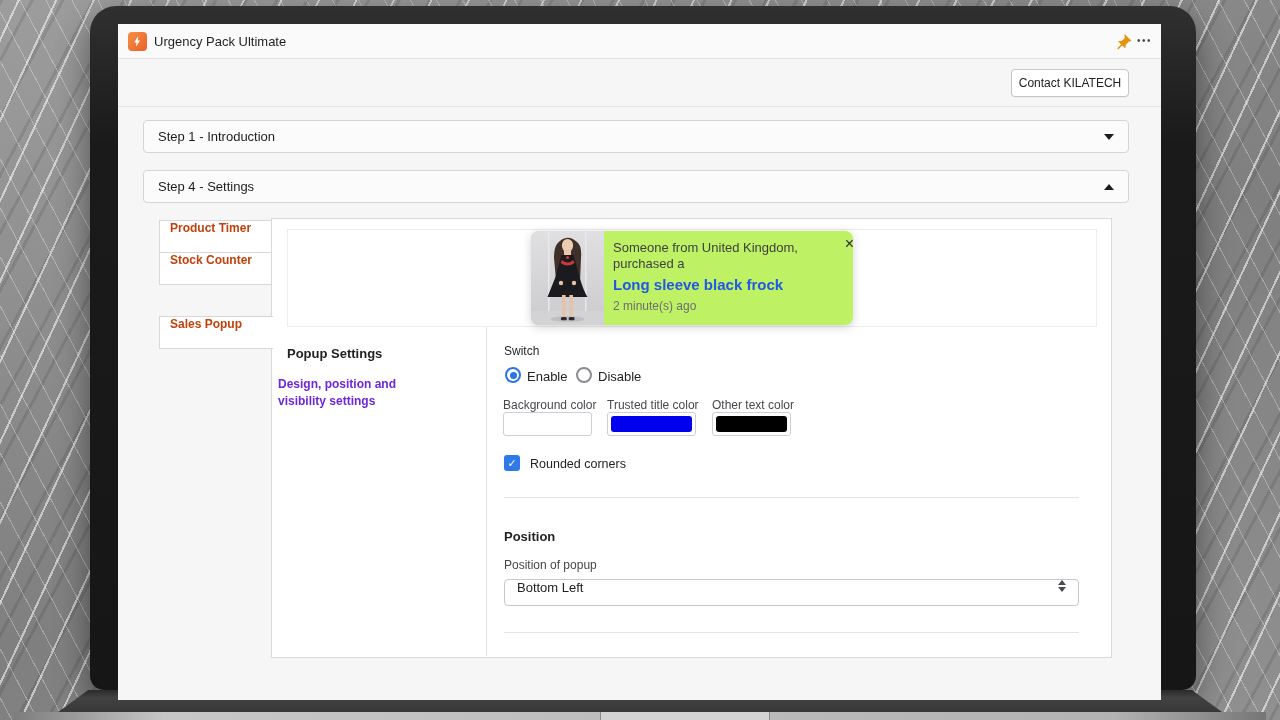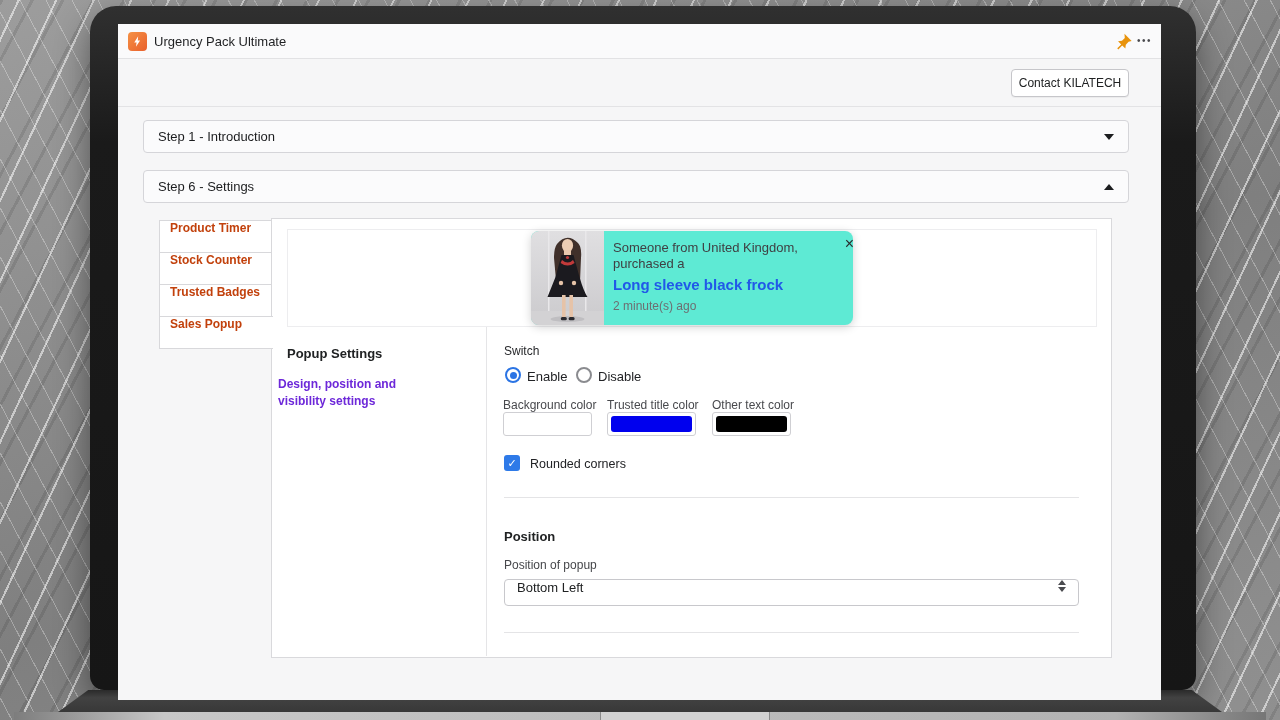--- a/index.html
+++ b/index.html
@@ -51,21 +51,21 @@
   .caret-up   { width:0; height:0; border-left:5px solid transparent; border-right:5px solid transparent; border-bottom:6px solid #1c1d1f; }
 
   #card { left:153px; top:194px; width:841px; height:440px; background:#fff; border:1px solid #d9d9dc; }
 
   .tab { left:41px; width:113px; height:33px; background:#fff; border:1px solid #d8d8db;
     display:flex; padding-left:10px; font-size:12px; font-weight:bold; color:#c2410c; cursor:pointer; }
   #tab1 { top:196px; } #tab2 { top:228px; } #tab3 { top:260px; } #tab4 { top:292px; width:114px; border-right:none; z-index:3; }
 
   #preview { left:169px; top:205px; width:810px; height:98px; background:#fff; border:1px solid #ededef; }
 
-  #popup { left:413px; top:207px; width:322px; height:94px; background:#5eead4; border-radius:8px;
+  #popup { left:413px; top:207px; width:322px; height:94px; background:#bef264; border-radius:8px;
     box-shadow:0 2px 10px rgba(0,0,0,.18); display:flex; overflow:hidden; z-index:2; }
   #popup-img { width:73px; height:94px; flex:none; }
   #popup-body { position:relative; flex:1; padding:9px 24px 0 9px; }
   #popup-msg { font-size:13px; color:#3f4043; line-height:1.22; width:225px; }
   #popup-product { font-size:15px; font-weight:bold; color:#2158e8; margin-top:4px; cursor:pointer; }
   #popup-time { font-size:12px; color:#6d6e71; margin-top:6px; }
   #popup-close { position:absolute; right:8px; top:2px; font-size:16px; color:#2a2b2d; cursor:pointer; line-height:1.4; }
 
   #section-title { left:169px; top:322px; font-size:13px; font-weight:bold; color:#202223; }
   #section-desc { left:160px; top:352px; width:162px; font-size:12px; color:#6d28d9; line-height:1.45;font-weight:bold; }
@@ -132,35 +132,32 @@
 
     <div class="abs" id="header"></div>
     <div class="abs" id="contact-btn">Contact KILATECH</div>
 
     <div class="abs accordion" id="acc1">
       <span>Step 1 - Introduction</span>
       <span class="spacer"></span>
       <span class="caret-down"></span>
     </div>
     <div class="abs accordion" id="acc2">
-      <span>Step 6 - Settings</span>
+      <span>Step 4 - Settings</span>
       <span class="spacer"></span>
       <span class="caret-up"></span>
     </div>
 
     <div class="abs" id="card"></div>
 
     <div class="abs tab" id="tab1">
         <span>Product Timer</span>
       </div>
     <div class="abs tab" id="tab2">
         <span>Stock Counter</span>
-      </div>
-    <div class="abs tab" id="tab3">
-        <span>Trusted Badges</span>
       </div>
     <div class="abs tab" id="tab4">
         <span>Sales Popup</span>
       </div>
 
     <div class="abs" id="preview"></div>
     <div class="abs" id="popup">
       <div id="popup-img">
         <svg width="73" height="94" viewBox="0 0 73 94" preserveAspectRatio="none" style="display:block">
           <defs>

